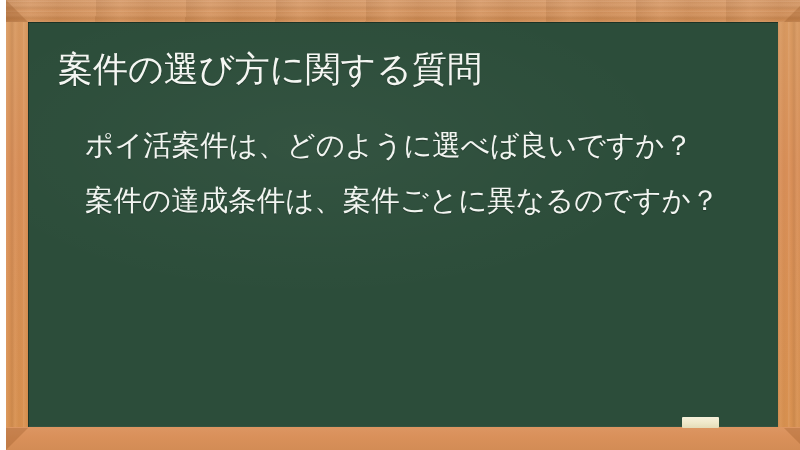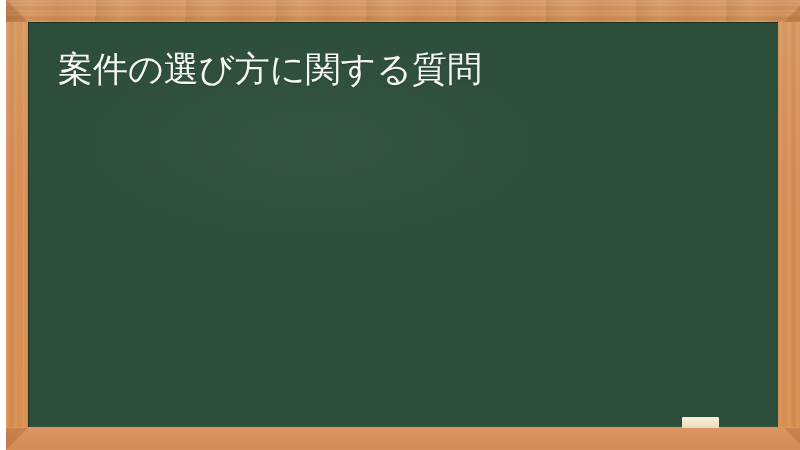--- a/index.html
+++ b/index.html
@@ -159,18 +159,20 @@
     <div class="miter miter-bl"></div>
     <div class="miter miter-br"></div>
   </div>
 
   <div class="board">
     <div class="board-sheen"></div>
 
     <div class="board-title">案件の選び方に関する質問</div>
 
     <div class="board-lines">
+      <div class="board-line">ポイ活案件は、どのように選べば良いですか？</div>
+      <div class="board-line">案件の達成条件は、案件ごとに異なるのですか？</div>
     </div>
   </div>
 
   <div class="chalk"></div>
 
 </div>
 
 </body></html>

